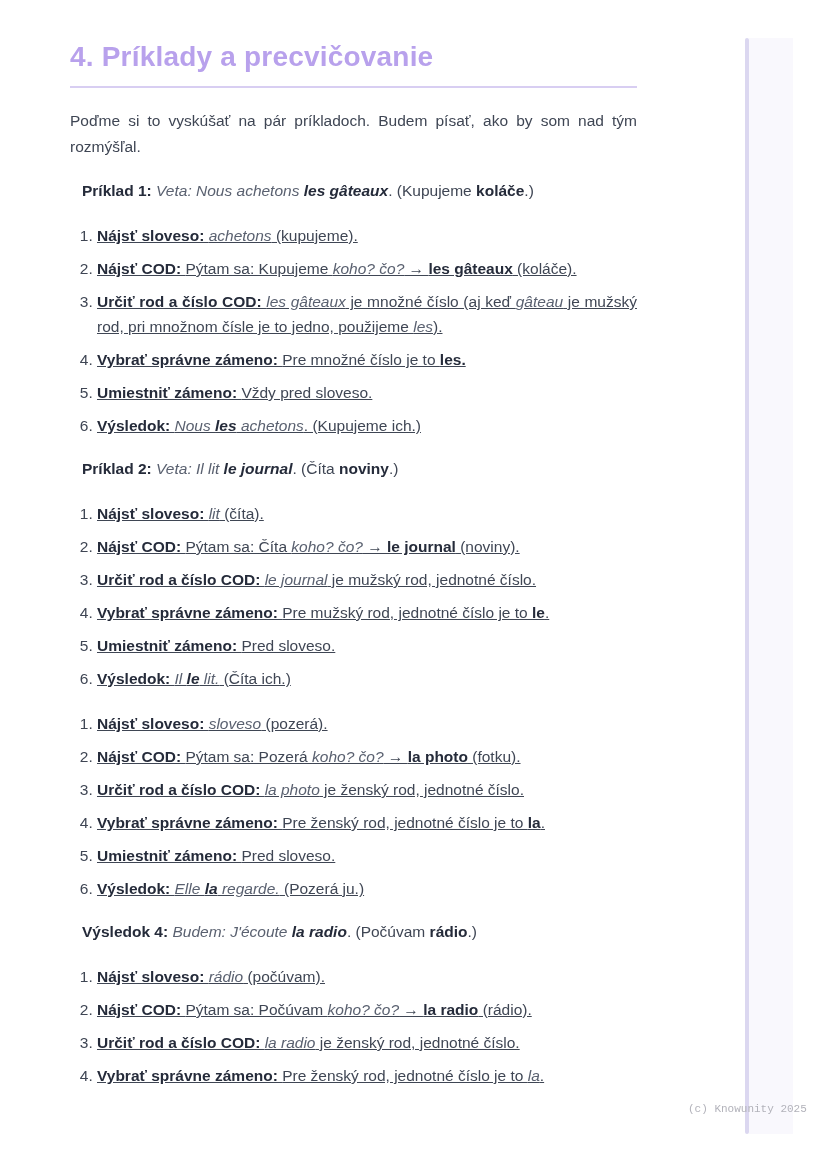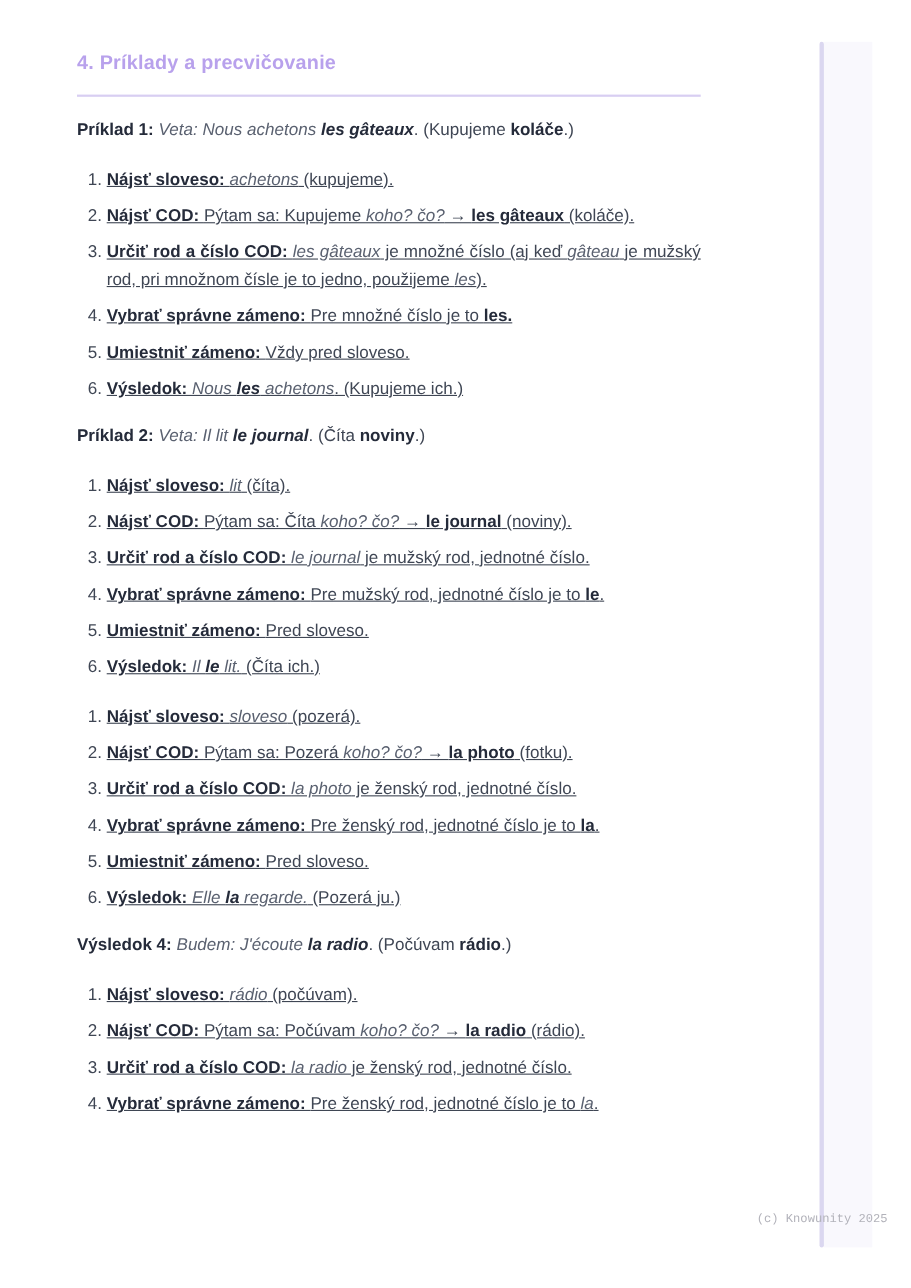--- a/index.html
+++ b/index.html
@@ -14,31 +14,31 @@
     background:#f9f8fd;
   }
   .edge-line{
     position:absolute;left:745px;top:38px;width:4px;height:1096px;
     background:#dbd7f0;border-radius:2px;
   }
   .content{
     position:absolute;left:70px;top:42px;width:567px;
   }
   h1{
-    margin:0;font-size:18px;line-height:30px;font-weight:700;
+    margin:0;font-size:28px;line-height:30px;font-weight:700;
     color:#b8a1ec;letter-spacing:.2px;
   }
   .rule{
     margin-top:14px;border-top:2px solid #d8cef2;height:0;
   }
   .intro{
     margin:20px 0 0;font-size:15.5px;line-height:26px;text-align:justify;
   }
   .example-title{
-    margin:18px 0 0;font-size:15.5px;line-height:25px;
+    margin:18px 12px 0;font-size:15.5px;line-height:25px;
   }
   ol.steps{
     margin:20px 0 0;padding:0 0 0 27px;
   }
   ol.steps li{
     margin:0 0 8px;font-size:15.5px;line-height:25px;text-align:justify;text-decoration:underline;
   }
   .run-r{color:#3f4654;}
   .run-b{font-weight:700;color:#252b3a;}
   .run-i{font-style:italic;color:#5a6170;}
@@ -50,20 +50,21 @@
 </style>
 </head>
 <body>
 
 <div class="edge-fill"></div>
 <div class="edge-line"></div>
 
 <div class="content">
   <h1>4. Príklady a precvičovanie</h1>
   <div class="rule"></div>
+  <p class="intro">Poďme si to vyskúšať na pár príkladoch. Budem písať, ako by som nad tým rozmýšľal.</p>
   <div id="examples-container">
   <section>
     <p class="example-title"><span class="run-b">Príklad 1: </span><span class="run-i">Veta: Nous achetons </span><span class="run-bi">les gâteaux</span><span class="run-r">. (Kupujeme </span><span class="run-b">koláče</span><span class="run-r">.)</span></p>
     <ol class="steps">
           <li><span class="run-b">Nájsť sloveso: </span><span class="run-i">achetons</span><span class="run-r"> (kupujeme).</span></li>
           <li><span class="run-b">Nájsť COD: </span><span class="run-r">Pýtam sa: Kupujeme </span><span class="run-i">koho? čo?</span><span class="run-r"> → </span><span class="run-b">les gâteaux</span><span class="run-r"> (koláče).</span></li>
           <li><span class="run-b">Určiť rod a číslo COD: </span><span class="run-i">les gâteaux</span><span class="run-r"> je množné číslo (aj keď </span><span class="run-i">gâteau</span><span class="run-r"> je mužský rod, pri množnom čísle je to jedno, použijeme </span><span class="run-i">les</span><span class="run-r">).</span></li>
           <li><span class="run-b">Vybrať správne zámeno: </span><span class="run-r">Pre množné číslo je to </span><span class="run-b">les.</span></li>
           <li><span class="run-b">Umiestniť zámeno: </span><span class="run-r">Vždy pred sloveso.</span></li>
           <li><span class="run-b">Výsledok: </span><span class="run-i">Nous </span><span class="run-bi">les</span><span class="run-i"> achetons</span><span class="run-r">. (Kupujeme ich.)</span></li>

